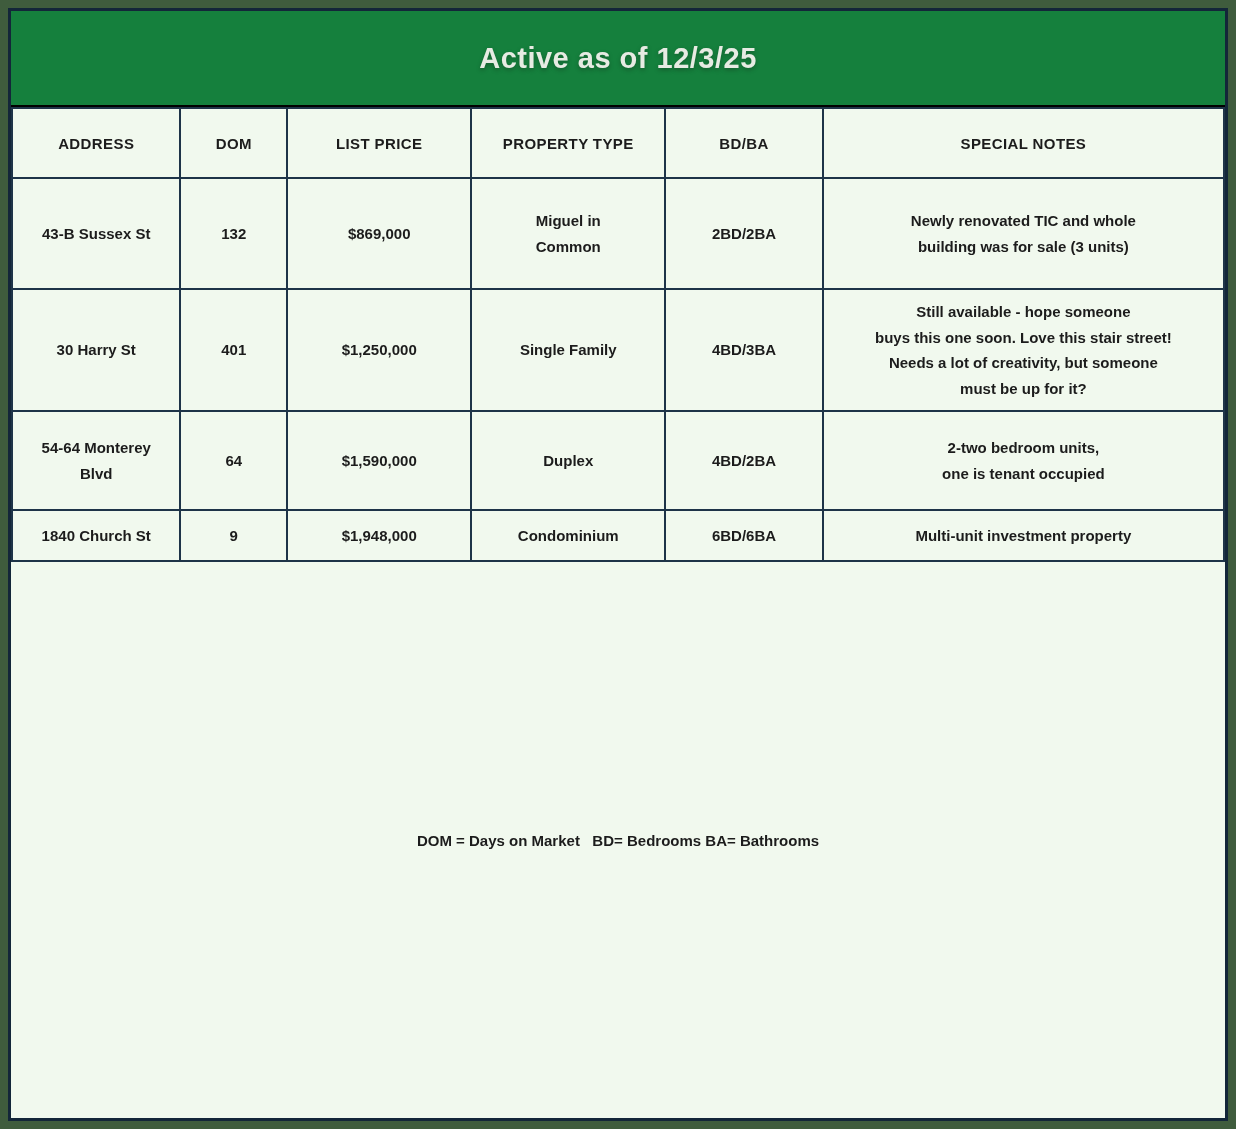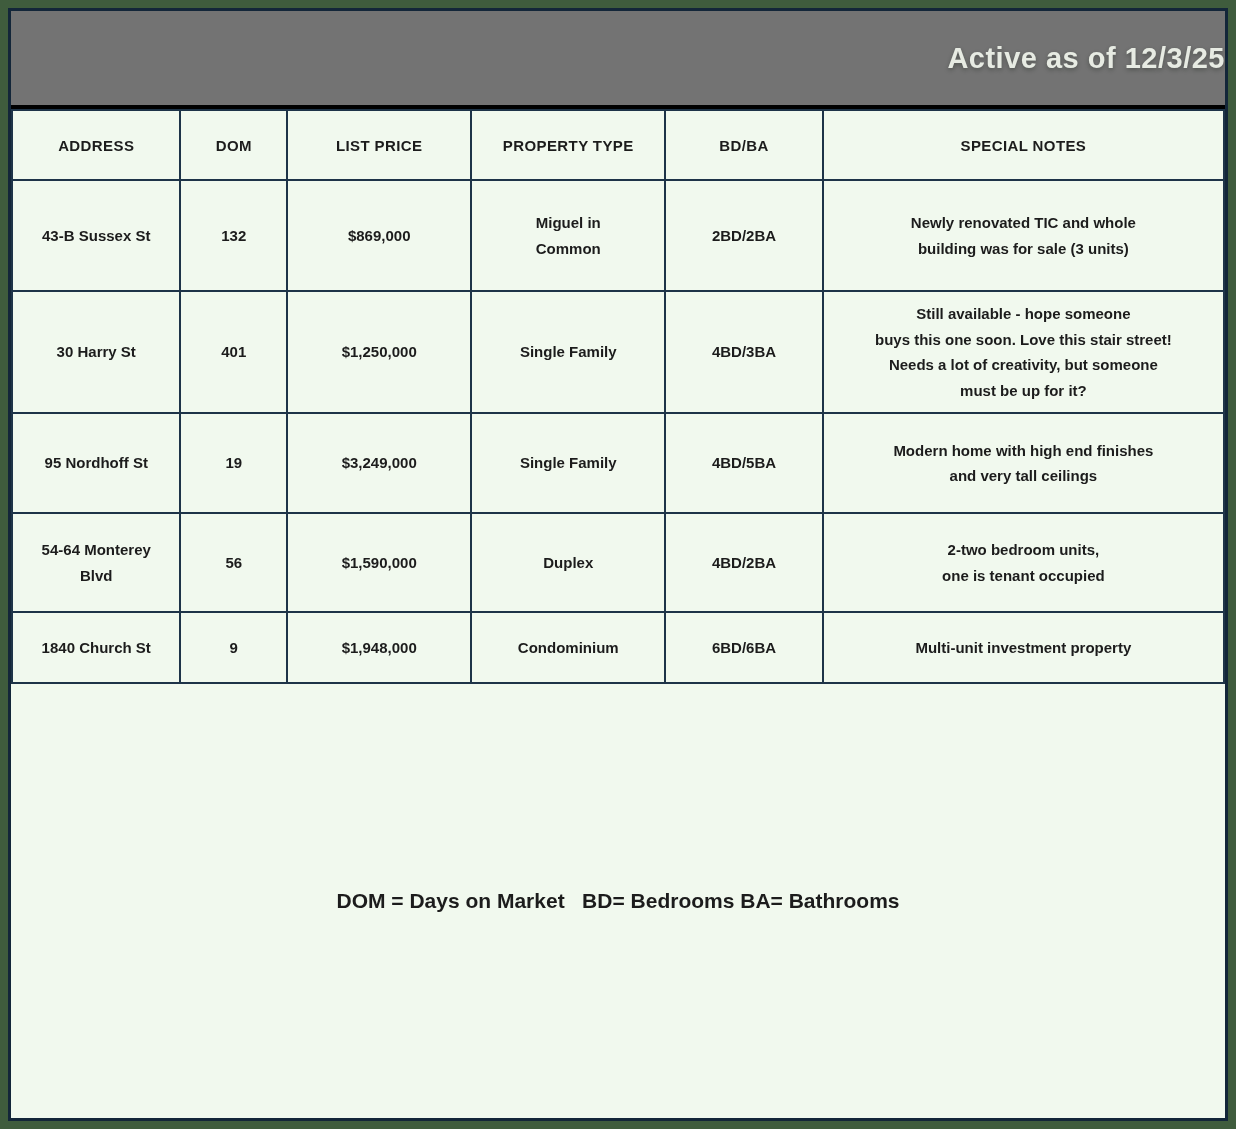--- a/index.html
+++ b/index.html
@@ -19,27 +19,27 @@
     width: 100%;
     height: 100%;
     box-sizing: border-box;
     border: 3px solid #132639;
     background: #f1f9ee;
     display: flex;
     flex-direction: column;
     overflow: hidden;
   }
   .title-band {
-    background: #737373;
-    border-bottom: 4px solid #000000;
+    background: #15803d;
+    border-bottom: 2px solid #000000;
     height: 94px;
     flex: 0 0 auto;
     display: flex;
     align-items: center;
-    justify-content: flex-end;
+    justify-content: center;
   }
   .title-band h1 {
     margin: 0;
     color: #e7ebe3;
     font-size: 29px;
     font-weight: bold;
     letter-spacing: 0.5px;
     text-shadow: 0 2px 4px rgba(20, 30, 20, 0.35);
   }
   table.listings {
@@ -70,30 +70,30 @@
     line-height: 1.7;
   }
   
   tr[data-row="0"] td { height: 111px; }
   tr[data-row="1"] td { height: 107px; }
   tr[data-row="2"] td { height: 122px; }
   tr[data-row="3"] td { height: 111px; }
   tr[data-row="4"] td { height: 102px; }
   tr[data-row="5"] td { height: 100px; }
   tr[data-row="6"] td { height: 99px;  }
-  tr[data-row="7"] td { height: 71px;  }
+  tr[data-row="7"] td { height: 51px;  }
   .notes-cell { line-height: 1.72; }
   .footer-band {
     flex: 1 1 auto;
     display: flex;
     align-items: center;
     justify-content: center;
   }
   .footer-band .legend {
-    font-size: 21px;
+    font-size: 15px;
     font-weight: bold;
     color: #1c1c1c;
     white-space: pre-wrap;
   }
 </style>
 </head>
 <body>
 
 <div class="page">
   <div class="sheet">
@@ -136,33 +136,24 @@
           <td>30 Harry St</td>
           <td>401</td>
           <td>$1,250,000</td>
           <td>Single Family</td>
           <td>4BD/3BA</td>
           <td class="notes-cell">Still available - hope someone
 buys this one soon. Love this stair street!
 Needs a lot of creativity, but someone
 must be up for it?</td>
         </tr>
-        <tr data-row="5">
-          <td>95 Nordhoff St</td>
-          <td>19</td>
-          <td>$3,249,000</td>
-          <td>Single Family</td>
-          <td>4BD/5BA</td>
-          <td class="notes-cell">Modern home with high end finishes
-and very tall ceilings</td>
-        </tr>
         <tr data-row="6">
           <td>54-64 Monterey
 Blvd</td>
-          <td>56</td>
+          <td>64</td>
           <td>$1,590,000</td>
           <td>Duplex</td>
           <td>4BD/2BA</td>
           <td class="notes-cell">2-two bedroom units,
 one is tenant occupied</td>
         </tr>
         <tr data-row="7">
           <td>1840 Church St</td>
           <td>9</td>
           <td>$1,948,000</td>

